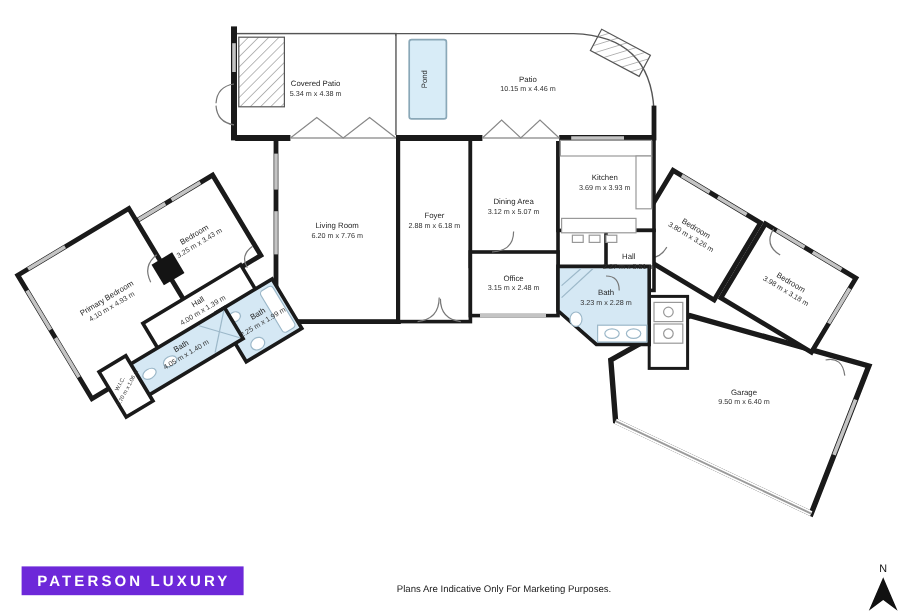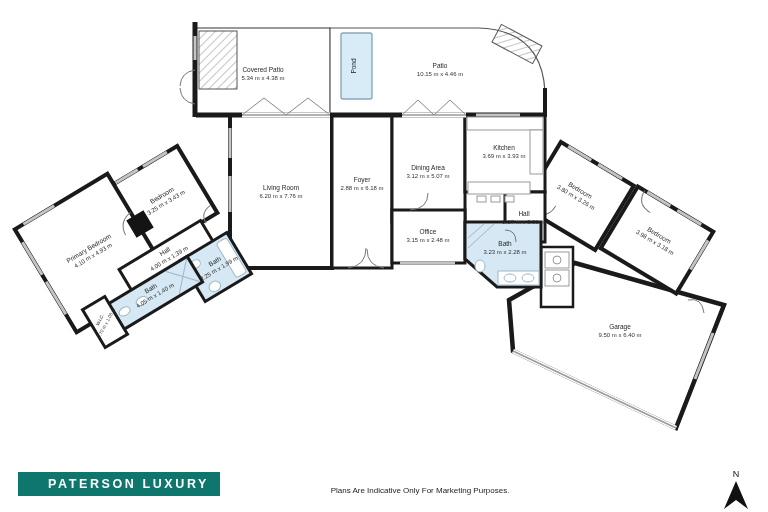--- a/index.html
+++ b/index.html
@@ -1,20 +1,20 @@
 <!DOCTYPE html>
 <html><head>
 <meta charset="utf-8">
 <style>
   html,body{margin:0;padding:0;background:#ffffff;}
   .stage{position:relative;width:768px;height:512px;background:#ffffff;overflow:hidden;
          font-family:"Liberation Sans",sans-serif;}
   .plan-svg{position:absolute;left:0;top:0;}
-  .logo{position:absolute;left:18px;top:472px;background:#0f766e;color:#ffffff;
-        font-weight:bold;font-size:12.5px;letter-spacing:2.6px;padding:5px 11px 5px 30px;}
+  .logo{position:absolute;left:18px;top:472px;background:#6d28d9;color:#ffffff;
+        font-weight:bold;font-size:12.5px;letter-spacing:2.6px;padding:5px 11px 5px 13px;}
   .disclaimer{position:absolute;left:0;top:486px;width:768px;text-align:center;
         font-size:8px;color:#222222;margin-left:36px;}
   .room-name{font-size:6.5px;fill:#1f1f1f;}
   .room-dims{font-size:6px;fill:#333333;}
   .tiny{font-size:4.6px;fill:#333333;}
   text{text-anchor:middle;font-family:"Liberation Sans",sans-serif;}
   .wall{fill:#ffffff;stroke:#1a1a1a;}
   .thin{fill:#ffffff;stroke:#555555;stroke-width:1.2;}
   .fix{fill:#ffffff;stroke:#9cb8c9;stroke-width:1;}
   .fixg{fill:#ffffff;stroke:#999999;stroke-width:1;}

